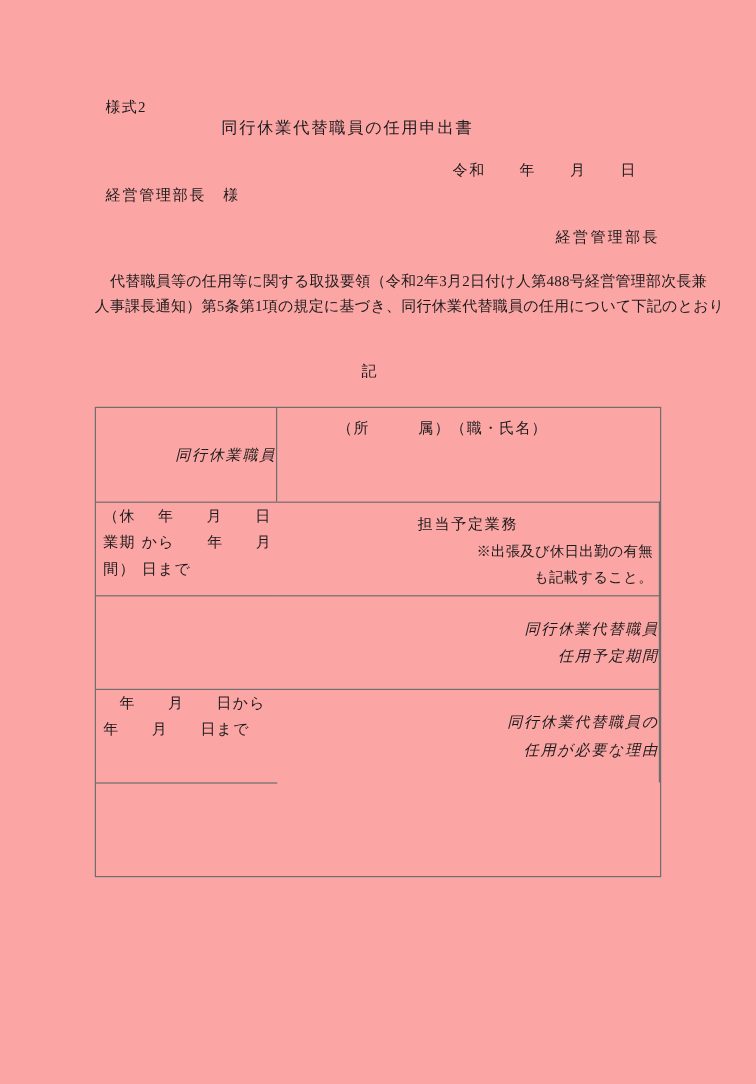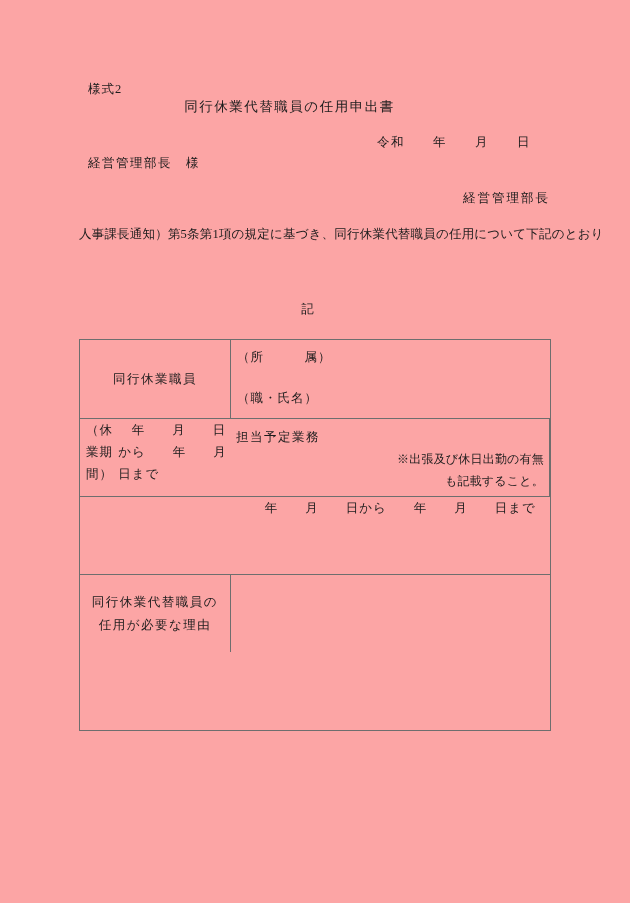--- a/index.html
+++ b/index.html
@@ -39,59 +39,60 @@
     grid-template-columns: 151px 1fr;
     grid-template-rows: 78px 78px 78px 78px 1fr;
     background: transparent;
   }
   .cell { border-top: 1px solid #6e6e6e; overflow: hidden; }
   .cell.r0 { border-top: none; }
   .cell.left { border-right: 1px solid #6e6e6e; }
 
   .cell-center {
     display: flex; flex-direction: column;
-    align-items: center; justify-content: center;
+    align-items: flex-end; justify-content: center;
     text-align: center;
-    letter-spacing: 1.5px; line-height: 23px;
+    letter-spacing: 1.5px; line-height: 23px; font-style: italic;
   }
   .cell-value-split {
-    display: flex; flex-direction: column;
-    justify-content: space-between;
+    display: flex; 
     padding: 9px 6px 11px 6px;
     letter-spacing: 1px;
+    margin-left: 44px;
   }
   .cell-value-center {
     display: flex; flex-direction: row;
     justify-content: center;
     padding-left: 6px;
     letter-spacing: 1px; line-height: 22px;
   }
   .cell-duty {
     padding: 7px 5px 0 5px;
     line-height: 22px;
   }
-  .duty-title { text-align: left; letter-spacing: 1.5px; }
+  .duty-title { text-align: center; letter-spacing: 1.5px; }
   .duty-note  { text-align: right; font-size: 12px; letter-spacing: 0.2px; white-space: nowrap; }
 </style>
 </head>
 <body>
 
 <div class="page">
 
   <div class="abs form-number">様式2</div>
 
   <div class="abs doc-title">同行休業代替職員の任用申出書</div>
 
   <div class="abs date-line">令和　　年　　月　　日</div>
 
   <div class="abs addressee">経営管理部長　様</div>
 
   <div class="abs sender">経営管理部長</div>
 
   <div class="abs body-par">
+    <div>　代替職員等の任用等に関する取扱要領（令和2年3月2日付け人第488号経営管理部次長兼</div>
     <div>人事課長通知）第5条第1項の規定に基づき、同行休業代替職員の任用について下記のとおり</div>
   </div>
 
   <div class="abs re-mark">記</div>
 
   <div class="form-table">
 
     <div class="cell r0 left cell-center">
       <span>同行休業職員</span>
     </div>
@@ -107,20 +108,24 @@
 
     <div class="cell left cell-duty">
       <div class="duty-title">担当予定業務</div>
       <div class="duty-note">※出張及び休日出勤の有無</div>
       <div class="duty-note">も記載すること。</div>
     </div>
     <div class="cell">
       <span></span>
     </div>
 
+    <div class="cell left cell-center">
+      <span>同行休業代替職員</span>
+      <span>任用予定期間</span>
+    </div>
     <div class="cell cell-value-center">
       <span>　年　　月　　日から　　年　　月　　日まで</span>
     </div>
 
     <div class="cell left cell-center">
       <span>同行休業代替職員の</span>
       <span>任用が必要な理由</span>
     </div>
     <div class="cell">
       <span></span>

